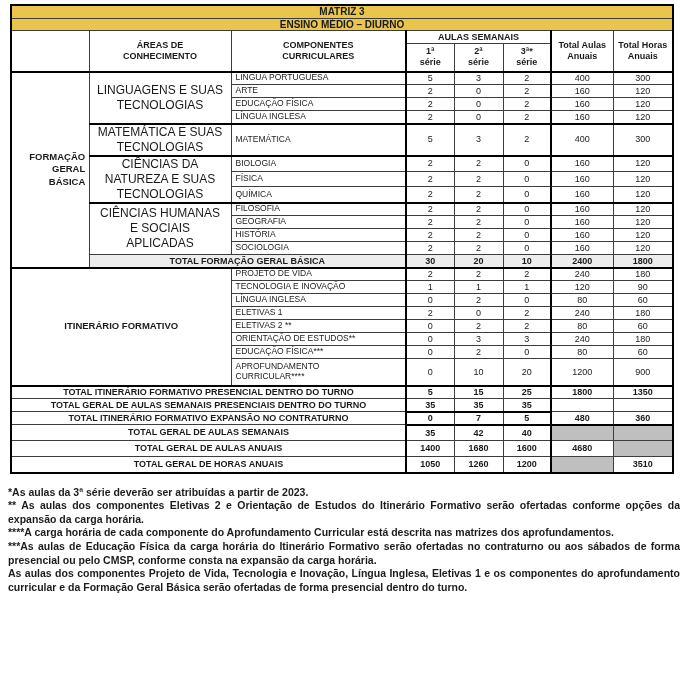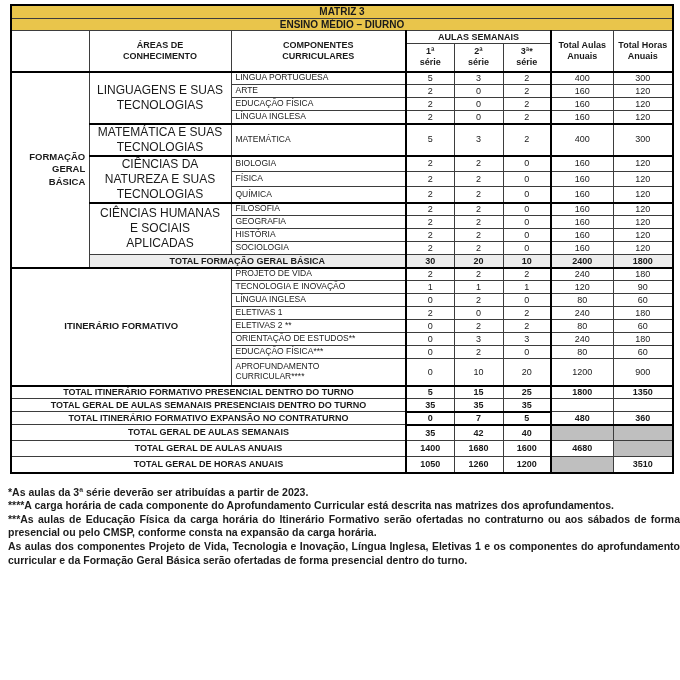--- a/index.html
+++ b/index.html
@@ -327,17 +327,18 @@
     <td class="num bold">1260</td>
     <td class="num bold">1200</td>
     <td class="num blocked vl2"></td>
     <td class="num bold">3510</td>
   </tr>
 </tbody>
     </table>
 
 <div class="footnotes">
   <p>*As aulas da 3ª série deverão ser atribuídas a partir de 2023.</p>
+  <p>** As aulas dos componentes Eletivas 2 e Orientação de Estudos do Itinerário Formativo serão ofertadas conforme opções da expansão da carga horária.</p>
   <p>****A carga horária de cada componente do Aprofundamento Curricular está descrita nas matrizes dos aprofundamentos.</p>
   <p>***As aulas de Educação Física da carga horária do Itinerário Formativo serão ofertadas no contraturno ou aos sábados de forma presencial ou pelo CMSP, conforme consta na expansão da carga horária.</p>
   <p>As aulas dos componentes Projeto de Vida, Tecnologia e Inovação, Língua Inglesa, Eletivas 1 e os componentes do aprofundamento curricular e da Formação Geral Básica serão ofertadas de forma presencial dentro do turno.</p>
 </div>
 </div>
 
 </body></html>

